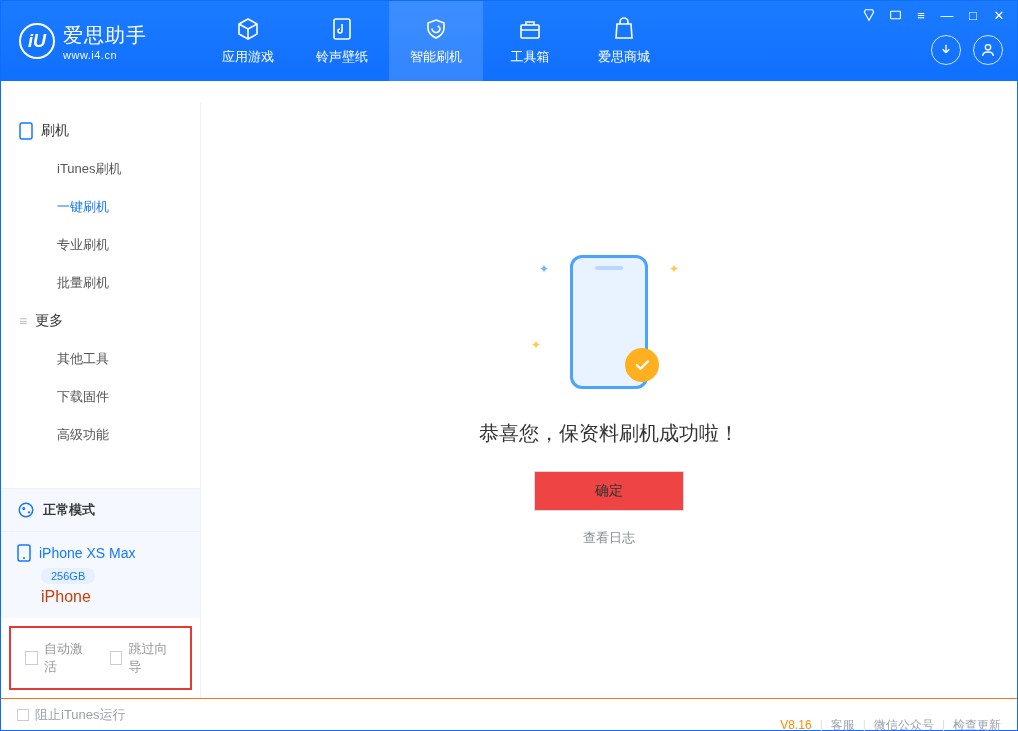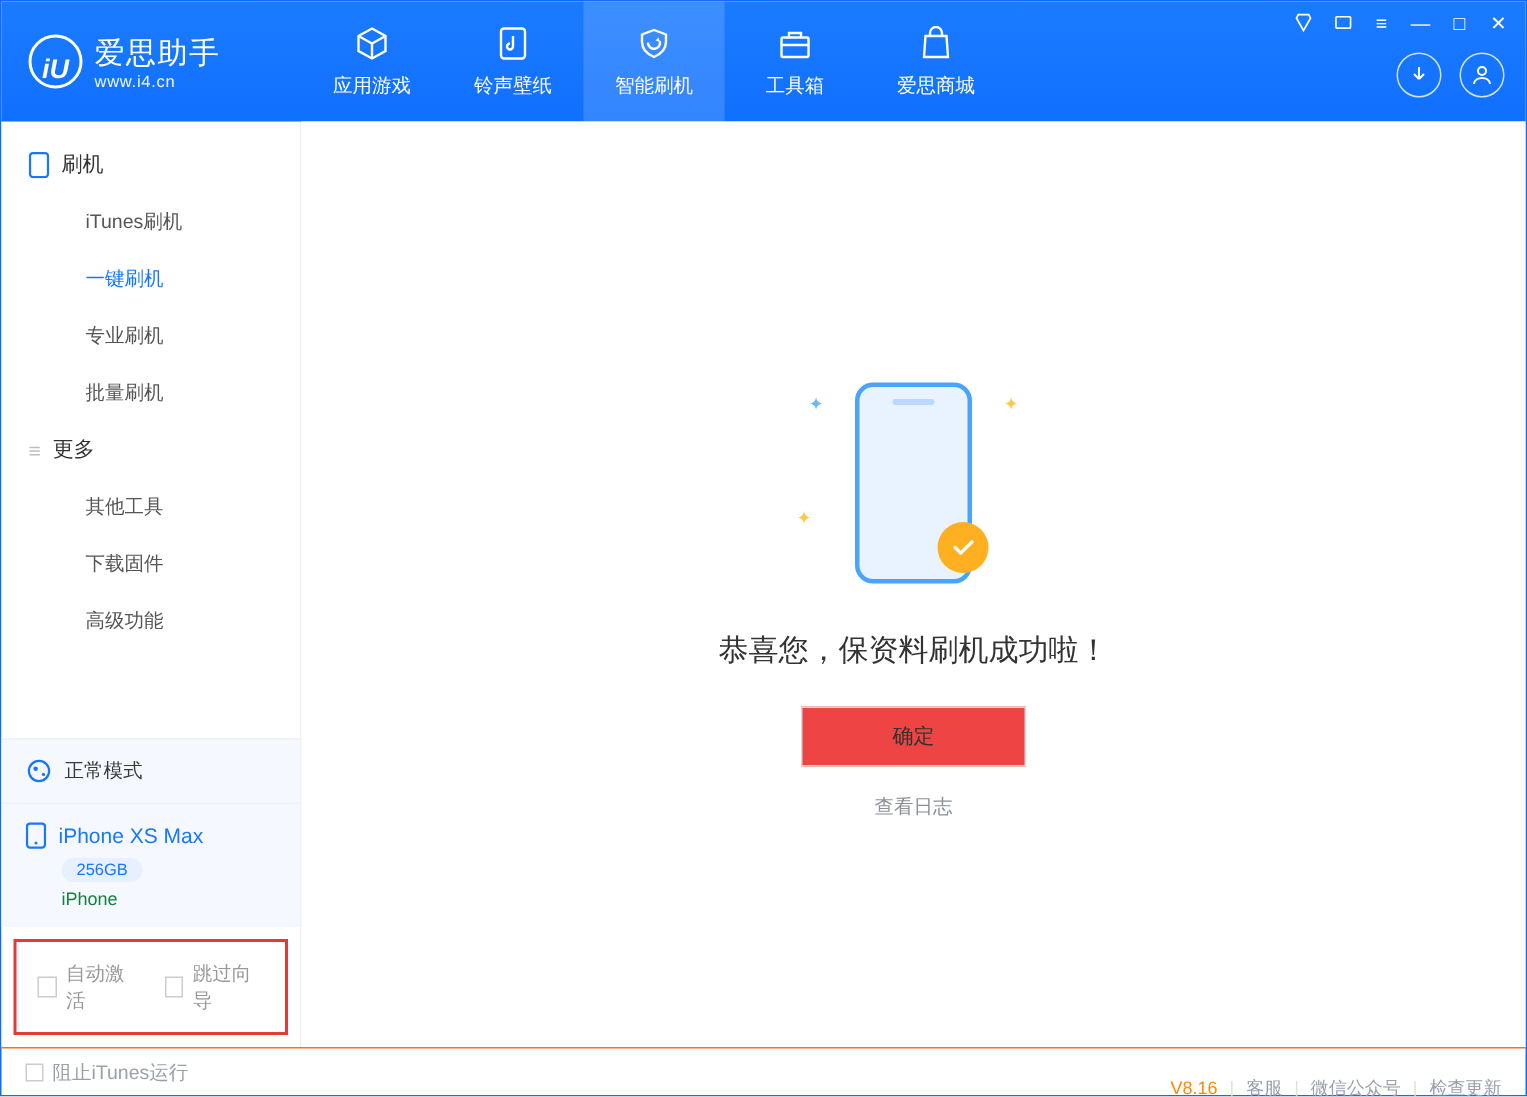--- a/index.html
+++ b/index.html
@@ -1,44 +1,44 @@
 <!DOCTYPE html>
 <html><head>
 <meta charset="utf-8">
 <style>
 * { margin:0; padding:0; box-sizing:border-box; font-family:"Microsoft YaHei","PingFang SC",sans-serif; }
 body { background:#f5f5f5; display:flex; justify-content:center; align-items:center; height:100vh; }
 .window { width:1018px; height:731px; background:#fff; border:1px solid #0d6efd; display:flex; flex-direction:column; position:relative; }
 .header { height:80px; background:linear-gradient(180deg,#1b7bff 0%,#1070ff 100%); display:flex; align-items:stretch; color:#fff; position:relative; }
 .logo-block { display:flex; align-items:center; padding:0 18px; width:200px; }
-.logo-circle { width:36px; height:36px; border:2.5px solid #fff; border-radius:50%; display:flex; align-items:flex-end; justify-content:center; margin-right:8px; }
+.logo-circle { width:36px; height:36px; border:2.5px solid #fff; border-radius:50%; display:flex; align-items:center; justify-content:center; margin-right:8px; }
 .logo-circle span{ font-weight:700; font-style:italic; font-size:18px;}
 .logo-text .cn{ font-size:20px; font-weight:500; letter-spacing:1px;}
 .logo-text .url{ font-size:11px; opacity:.95; letter-spacing:.5px;}
 .tabs{ display:flex; flex:1;}
 .tab{ width:94px; display:flex; flex-direction:column; align-items:center; justify-content:center; gap:6px; font-size:13px; cursor:pointer; position:relative;}
 .tab.active{ background:rgba(255,255,255,.15);}
 .tab .ic{ width:26px; height:26px; display:flex; align-items:center; justify-content:center;}
 .tab svg{ fill:none; stroke:#fff; stroke-width:1.6;}
 .winctrls{ position:absolute; right:10px; top:6px; display:flex; gap:10px; align-items:center;}
 .winctrls .wc{ width:16px; height:16px; display:flex; align-items:center; justify-content:center; color:#fff; font-size:13px; cursor:pointer;}
 .header-actions{ position:absolute; right:14px; bottom:16px; display:flex; gap:12px;}
 .circle-btn{ width:30px; height:30px; border:1.5px solid rgba(255,255,255,.8); border-radius:50%; display:flex; align-items:center; justify-content:center; cursor:pointer;}
 .body{ flex:1; display:flex; min-height:0;}
-.sidebar{ width:200px; background:#fff; border-right:1px solid #eef0f2; display:flex; flex-direction:column;}
+.sidebar{ width:200px; background:#fff; border-right:1px solid #eef0f2; display:flex; flex-direction:column;margin-top:21px;}
 .side-main{ flex:1; overflow:auto; padding-top:10px;}
 .section-hd{ display:flex; align-items:center; gap:8px; padding:10px 18px; color:#333; font-size:14px; font-weight:500;}
 .section-hd svg{ stroke:#1677ff;}
 .sub{ padding:10px 18px 10px 56px; font-size:13px; color:#555; cursor:pointer;}
 .sub.active{ color:#1677ff;}
 .dev-panel1,.dev-panel2{ background:#f5f9ff; margin:0; padding:12px 16px; font-size:13px; border-top:1px solid #eef2f8;}
-.dev-panel1{ display:flex; align-items:center; gap:8px; color:#3a3a3a;}
+.dev-panel1{ display:flex; align-items:center; gap:8px; color:#3a3a3a;font-weight:bold;}
 .dev-panel2 .name{ color:#1677ff; font-weight:500; font-size:14px; display:flex; align-items:center; gap:8px;}
 .dev-panel2 .storage{ display:inline-block; margin-top:6px; background:#e6f0ff; color:#1677ff; font-size:11px; padding:2px 10px; border-radius:10px; margin-left:24px;}
-.dev-panel2 .model{ color:#15803d; font-size:12px; margin-top:4px; margin-left:24px;}
+.dev-panel2 .model{ color:#c2410c; font-size:16px; margin-top:4px; margin-left:24px;}
 .option-row{ padding:12px 14px; display:flex; gap:18px; border:2px solid #e53935; margin:8px; }
 .chk{ display:flex; align-items:center; gap:6px; font-size:13px; color:#999; cursor:pointer;}
 .chk .box{ width:14px; height:14px; border:1px solid #ccc; background:#fff;}
 .main{ flex:1; background:#fff; position:relative; display:flex; flex-direction:column; align-items:center; justify-content:center;}
 .illus{ position:relative; width:180px; height:180px; display:flex; align-items:center; justify-content:center;}
 .phone{ width:78px; height:134px; border-radius:12px; background:#e9f3ff; border:3px solid #4aa3ff; position:relative;}
 .phone::before{ content:""; position:absolute; top:8px; left:50%; transform:translateX(-50%); width:28px; height:4px; background:#b8d8ff; border-radius:3px;}
 .badge{ position:absolute; right:40px; bottom:30px; width:34px; height:34px; background:#ffb020; border-radius:50%; display:flex; align-items:center; justify-content:center;}
 .sparkle{ position:absolute; font-size:12px;}
 .s1{ left:20px; top:30px; color:#6fb6ff;}

